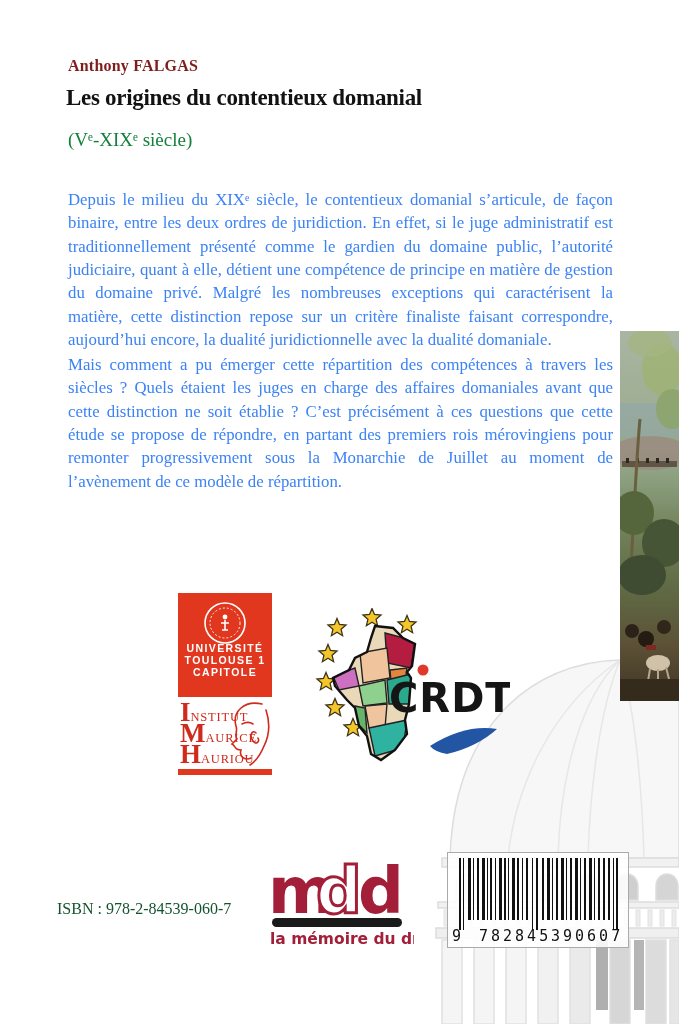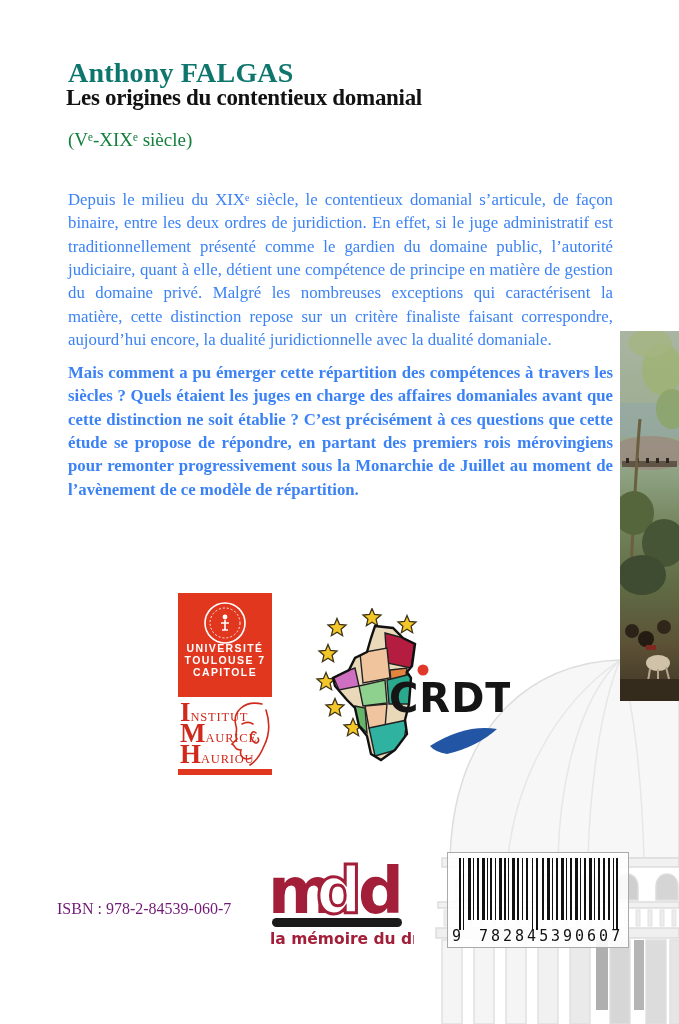--- a/index.html
+++ b/index.html
@@ -2,38 +2,38 @@
 <html lang="fr"><head>
 <meta charset="utf-8">
 <style>
   html,body{margin:0;padding:0;background:#888;}
   .page{
     position:relative;width:679px;height:1024px;background:#ffffff;
     overflow:hidden;font-family:"Liberation Serif",serif;margin:0 auto;
   }
   .abs{position:absolute;}
   
-  .author{left:68px;top:57px;font-size:28px;font-weight:bold;color:#0f766e;letter-spacing:.2px;}
+  .author{left:68px;top:57px;font-size:16px;font-weight:bold;color:#7f1d1d;letter-spacing:.2px;}
   .title{left:66px;top:85px;font-size:23px;font-weight:bold;color:#121212;letter-spacing:-.3px;white-space:nowrap;}
   .subtitle{left:68px;top:129px;font-size:19px;color:#15803d;}
   .para{left:68px;width:545px;font-size:16.8px;line-height:23.4px;text-align:justify;color:#3b82f6;}
   .para1{top:171px;}
-  .para2{top:344px;font-weight:bold;}
+  .para2{top:336px;}
   
   .univ-red{left:178px;top:593px;width:94px;height:104px;background:#e1371e;}
   .univ-text{position:absolute;left:0;right:0;bottom:19px;text-align:center;
     font-family:"Liberation Sans",sans-serif;font-weight:bold;color:#ffffff;
     font-size:10.5px;line-height:12px;letter-spacing:1.4px;}
   .imh{left:180px;top:702px;width:66px;color:#cf2a1c;}
   .imh-line{display:flex;align-items:baseline;height:21px;}
   .imh-cap{font-size:27px;font-weight:bold;line-height:20px;}
   .imh-rest{font-size:12.5px;letter-spacing:.8px;text-transform:uppercase;}
   .univ-bar{left:178px;top:769px;width:94px;height:6px;background:#e1371e;}
   
-  .isbn-block{left:57px;top:897px;font-size:16px;color:#701a75;line-height:23px;}
+  .isbn-block{left:57px;top:897px;font-size:16px;color:#14532d;line-height:23px;}
   
   svg{display:block;}
 </style>
 </head>
 <body>
 
 <div class="page">
 
   <svg class="abs" style="left:430px;top:648px;" width="249" height="376" viewBox="0 0 249 376" opacity="0.55">
     <g stroke="#c2c2c2" stroke-width="1.5" fill="#f1f1f1">
@@ -133,21 +133,21 @@
 
   <div class="abs univ-red">
     <svg style="position:absolute;left:25px;top:8px;" width="44" height="44" viewBox="0 0 44 44">
       <circle cx="22" cy="22" r="20" fill="none" stroke="#ffffff" stroke-width="1.6"></circle>
       <circle cx="22" cy="22" r="15" fill="none" stroke="#ffffff" stroke-width="0.9" stroke-dasharray="2,2"></circle>
       <circle cx="22" cy="16" r="2.4" fill="#ffffff"></circle>
       <path d="M22,19 l0,10 M18,22 l8,0 M19,29 l6,0" stroke="#ffffff" stroke-width="1.6" fill="none"></path>
     </svg>
     <div class="univ-text">
       <div>UNIVERSITÉ</div>
-      <div>TOULOUSE 7</div>
+      <div>TOULOUSE 1</div>
       <div>CAPITOLE</div>
     </div>
   </div>
   <div class="abs imh">
     <div class="imh-line">
         <span class="imh-cap">I</span>
         <span class="imh-rest">nstitut</span>
       </div>
     <div class="imh-line">
         <span class="imh-cap">M</span>

